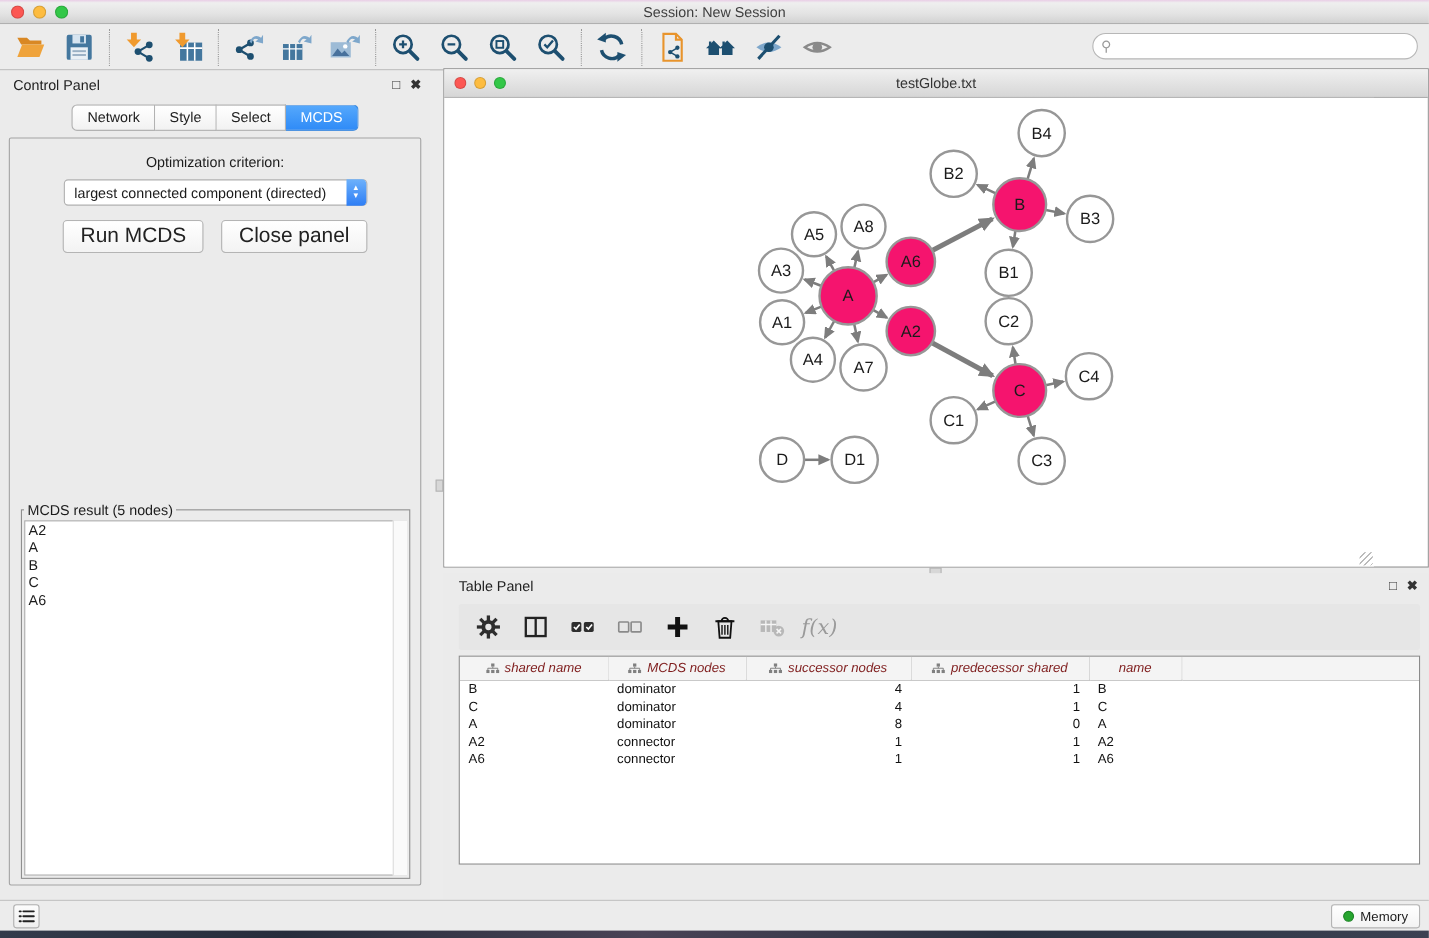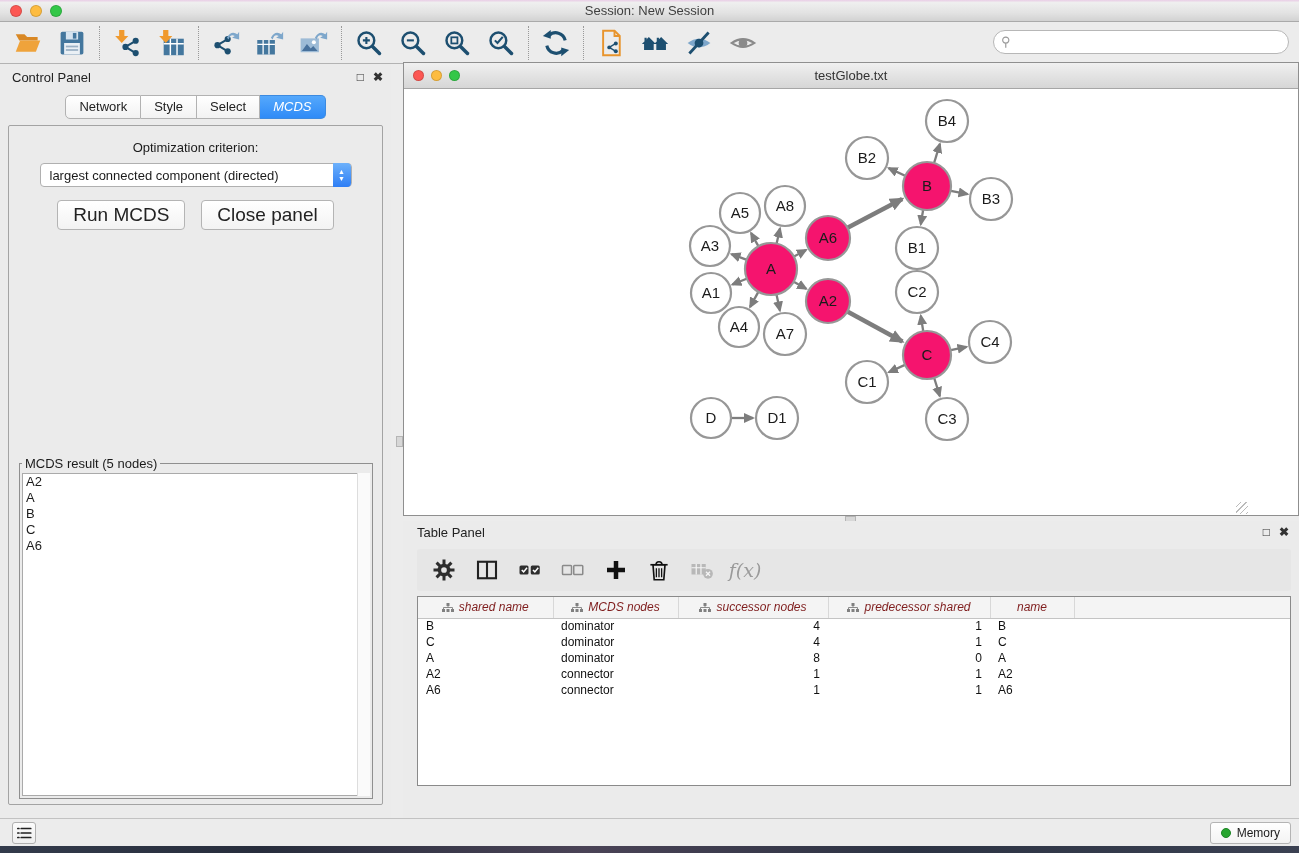--- a/index.html
+++ b/index.html
@@ -31,26 +31,26 @@
   
   .control-panel{position:absolute;top:64px;left:0;width:391px;bottom:35px;background:#EBEBEB;}
   .cp-titlerow{position:absolute;top:6px;left:12px;right:8px;display:flex;}
   .cp-title{font-size:13px;color:#222;}
   .panel-winbtns{margin-left:auto;display:flex;gap:9px;color:#333;}
   .panel-winbtns span{font-size:12px;cursor:default;line-height:15px;}
   .cp-tabs{position:absolute;top:31px;left:0;width:100%;display:flex;justify-content:center;}
   .seg-tab{border:1px solid #b2b2b2;border-left:none;background:linear-gradient(#ffffff,#f2f2f2);
     padding:3px 13px;font-size:13px;color:#222;cursor:default;line-height:16px;}
   .seg-tab:first-child{border-left:1px solid #b2b2b2;border-radius:5px 0 0 5px;}
-  .seg-tab:last-child{border-radius:0 5px 5px 0;font-style:italic;}
+  .seg-tab:last-child{border-radius:0 5px 5px 0;}
   .seg-tab.active{background:linear-gradient(#55a8fc,#2f8bf7);color:#fff;border-color:#3c8ae0;}
   .cp-body{position:absolute;left:8px;right:8px;top:61px;bottom:13px;
     border:1px solid #a3a3a3;border-radius:2px;background:#EBEBEB;}
   .opt-label{margin-top:14px;text-align:center;font-size:13px;}
-  .criterion{margin:8px auto 0 auto;width:312px;height:24px;border:1px solid #b0b0b0;border-radius:4px;
+  .criterion{margin:8px auto 0 auto;width:276px;height:24px;border:1px solid #b0b0b0;border-radius:4px;
     background:#fff;position:relative;display:flex;align-items:center;padding-left:9px;font-size:13px;}
   .criterion .stepper{position:absolute;right:0;top:-1px;width:18px;height:24px;border-radius:0 4px 4px 0;
     background:linear-gradient(#6db1fb,#2e7ef5);display:flex;flex-direction:column;align-items:center;justify-content:center;color:#fff;}
   .criterion .stepper span{font-size:7px;line-height:7px;}
   .cp-buttons{display:flex;justify-content:center;gap:16px;margin-top:13px;}
   .mac-btn{border:1px solid #b4b4b4;border-radius:4px;background:linear-gradient(#ffffff,#f3f3f3);
     padding:3px 15px;font-size:19px;color:#222;cursor:default;}
   .result-fieldset{position:absolute;left:10px;right:9px;top:330px;height:343px;
     border:1px solid #8f8f8f;padding:0;}
   .result-fieldset legend{font-size:13px;margin-left:2px;padding:0 3px;}

